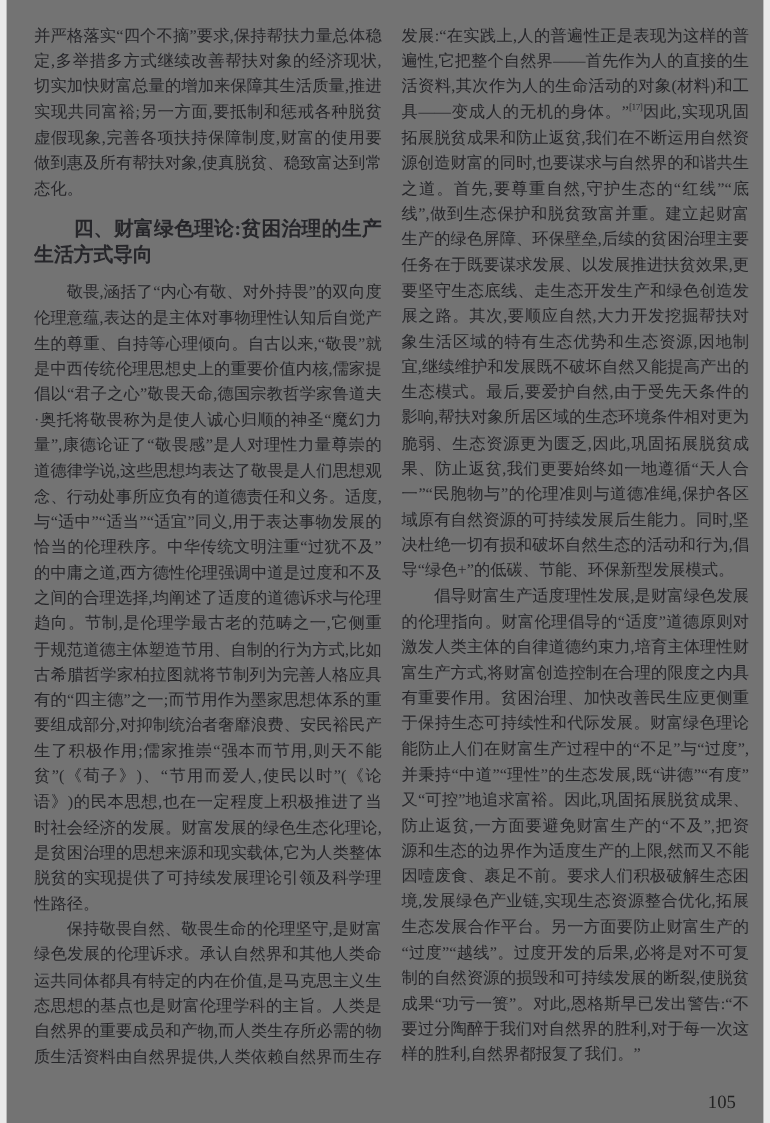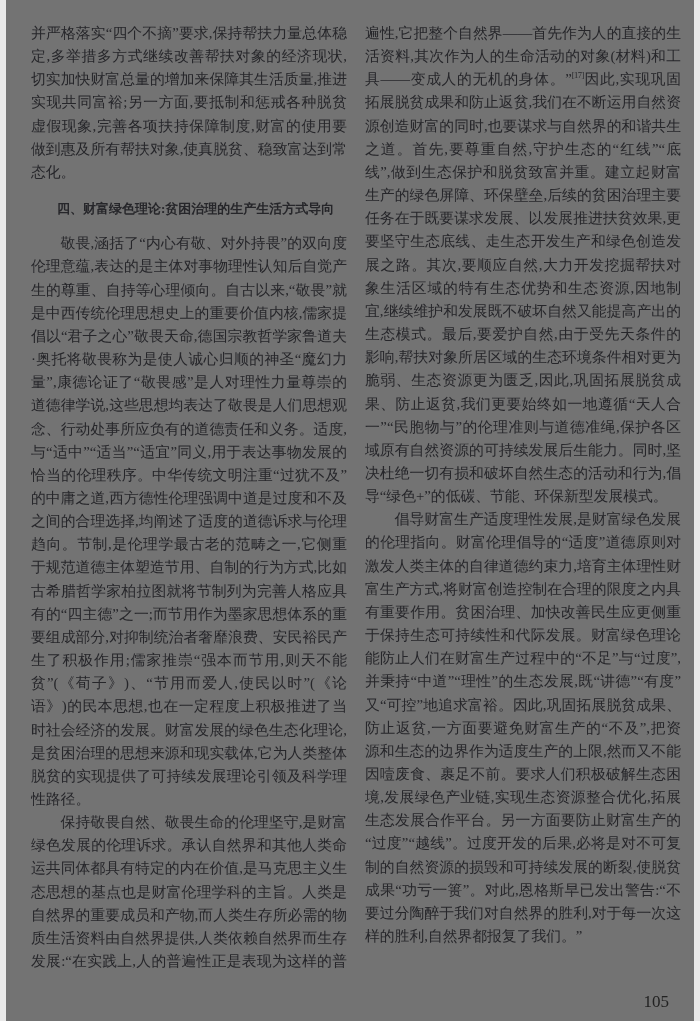--- a/index.html
+++ b/index.html
@@ -35,21 +35,21 @@
   }
   p.para {
     margin: 0;
     text-indent: 2em;
   }
   p.para.no-indent {
     text-indent: 0;
   }
   h2.heading {
     margin: 13px 0 12px 0;
-    font-size: 13px;
+    font-size: 18px;
     font-weight: bold;
     text-indent: 2em;
     line-height: 23.15px;
     text-align: justify;
   }
   sup.cite {
     font-size: 8.5px;
     line-height: 0;
     vertical-align: super;
     letter-spacing: -0.5px;

